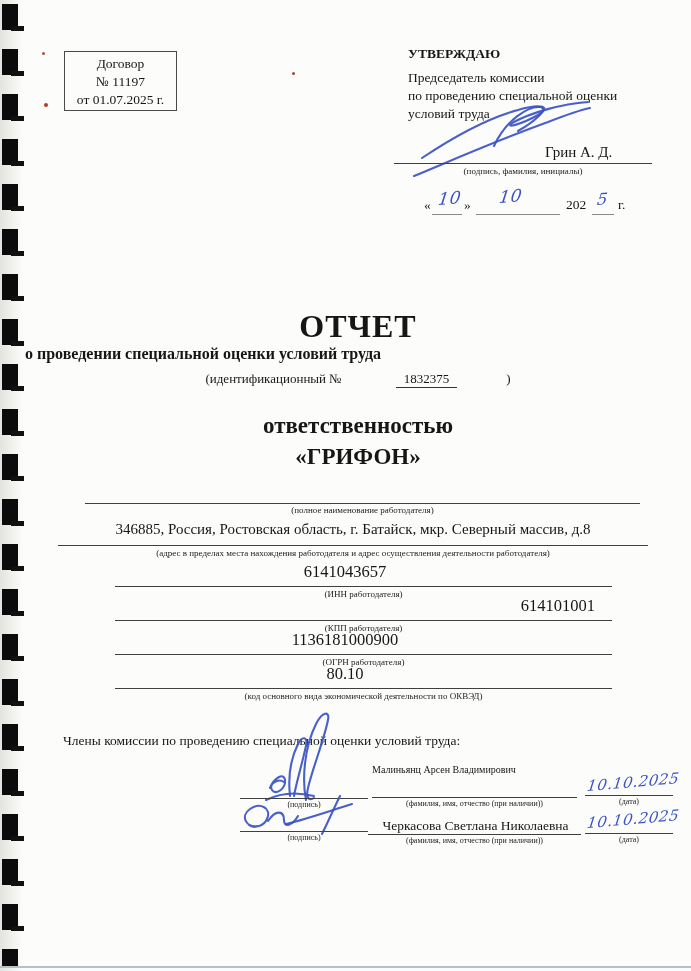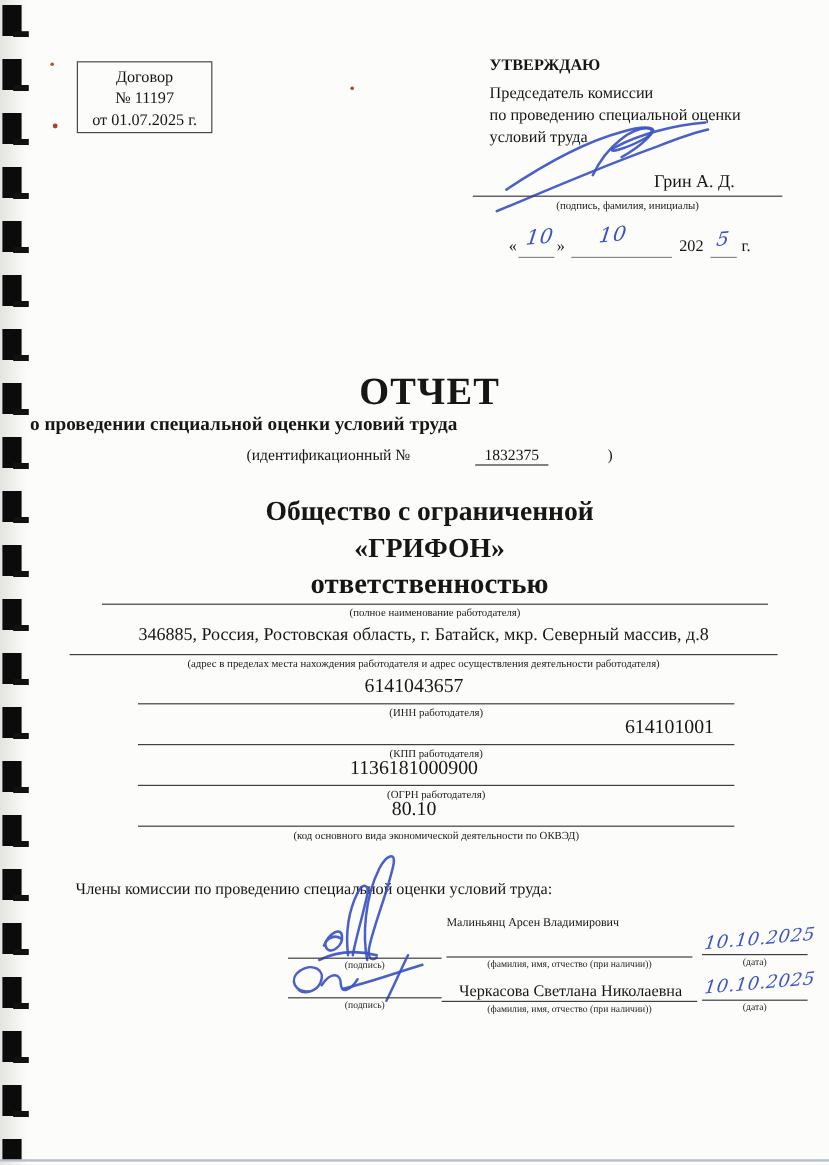--- a/index.html
+++ b/index.html
@@ -145,23 +145,22 @@
 
   <div class="t-title">ОТЧЕТ</div>
   <div class="t-sub">о проведении специальной оценки условий труда</div>
   <div class="id-row">
     <span>(идентификационный №</span>
     <span class="id-num">1832375</span>
     <span class="id-suf">)</span>
   </div>
 
   <div class="org">
-    <div>Общество с ограниченной</div>
+    <div>ответственностью</div>
     <div>«ГРИФОН»</div>
-    <div>ответственностью</div>
   </div>
   <div class="rule org-rule"></div>
   <div class="caption org-caption">(полное наименование работодателя)</div>
 
   <div class="value v-addr">346885, Россия, Ростовская область, г. Батайск, мкр. Северный массив, д.8</div>
   <div class="rule r-addr"></div>
   <div class="caption c-addr">(адрес в пределах места нахождения работодателя и адрес осуществления деятельности работодателя)</div>
 
   <div class="value v-inn">6141043657</div>
   <div class="rule r-inn"></div>

